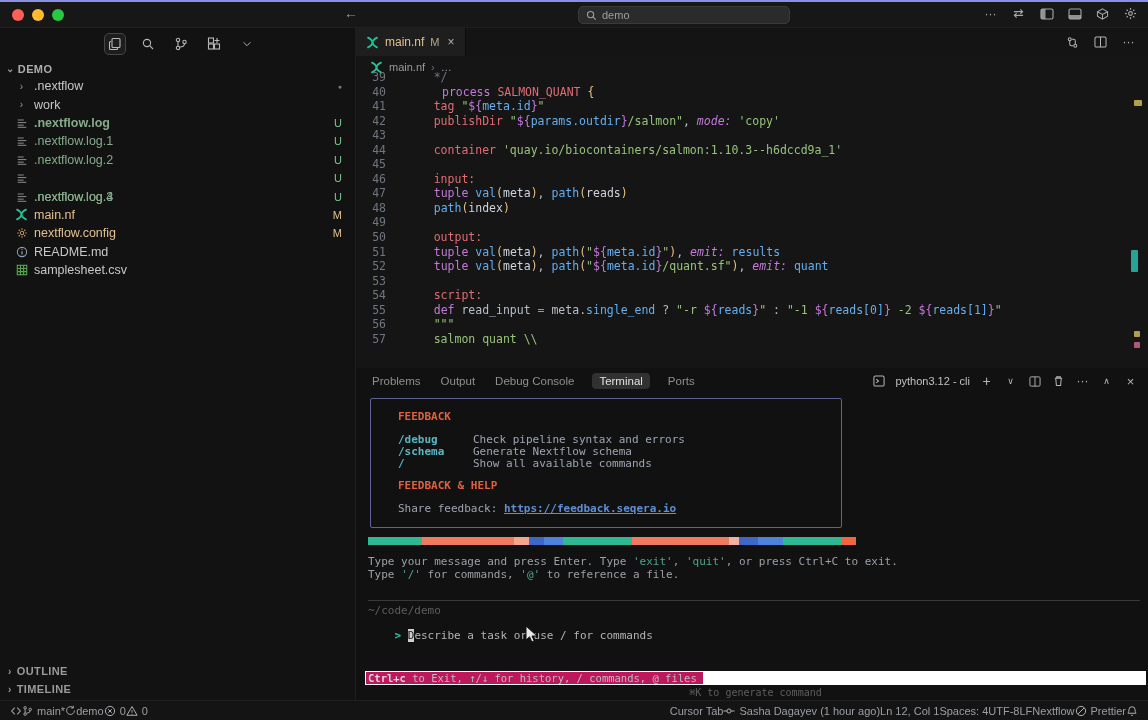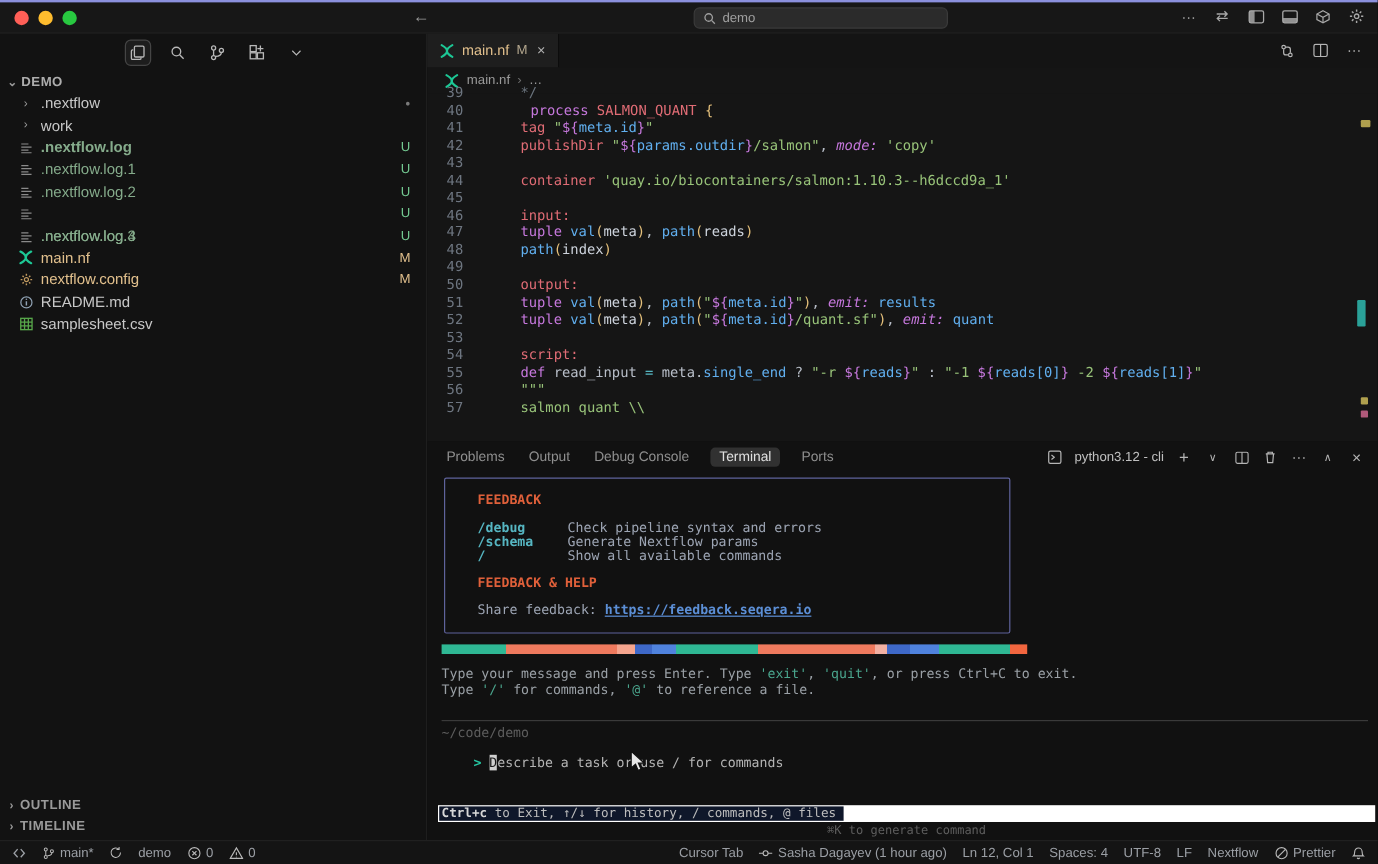--- a/index.html
+++ b/index.html
@@ -60,26 +60,26 @@
   #feedback-link{color:#5c8fd6;text-decoration:underline;font-weight:bold;}
   #gradientbar{position:absolute;left:12px;top:169px;width:488px;height:8px;}
   #helplines{position:absolute;left:12px;top:188px;font-family:"DejaVu Sans Mono",monospace;font-size:11px;line-height:12.5px;color:#9aa0a6;white-space:pre;}
   #divider{position:absolute;left:12px;top:232px;width:772px;height:1px;background:#3a3a3a;}
   #cwd{position:absolute;left:12px;top:236px;font-family:"DejaVu Sans Mono",monospace;font-size:11px;color:#5d5d5d;}
   #promptline{position:absolute;left:12px;top:248px;font-family:"DejaVu Sans Mono",monospace;font-size:11px;white-space:pre;}
   #promptline .pchev{color:#26c6a2;font-weight:bold;}
   #promptline .pcursor{background:#cfcfcf;color:#141414;}
   #promptline .ptext{color:#b4b4b4;}
   #footerbar{position:absolute;left:9px;top:303px;width:781px;height:14px;background:#ffffff;}
-  #footerbar .ftext{position:absolute;left:1px;top:1px;bottom:1px;background:#0f172a;display:flex;align-items:center;padding:0 6px 0 2px;font-family:"DejaVu Sans Mono",monospace;font-size:10.5px;color:#d8d8d8;white-space:pre;}
+  #footerbar .ftext{position:absolute;left:1px;top:1px;bottom:1px;background:#be185d;display:flex;align-items:center;padding:0 6px 0 2px;font-family:"DejaVu Sans Mono",monospace;font-size:10.5px;color:#d8d8d8;white-space:pre;}
   #hint{position:absolute;left:9px;top:319px;width:781px;text-align:center;font-family:"DejaVu Sans Mono",monospace;font-size:10px;color:#5e5e5e;}
 
   
   #statusbar{position:absolute;bottom:0;left:0;width:100%;height:20px;background:#141414;border-top:1px solid #202020;display:flex;justify-content:space-between;align-items:center;padding:0 10px;font-size:11px;color:#9b9fa5;z-index:55;}
-  .sgroup{display:flex;gap:13px;align-items:center;}
+  .sgroup{display:flex;align-items:center;}
   .sitem{display:flex;gap:4px;align-items:center;white-space:nowrap;}
 
   #mouse-cursor{position:absolute;left:524px;top:625px;z-index:99;}
   svg{display:block;}
 </style>
 </head>
 <body>
 
 <div id="topline"></div>
 
@@ -430,21 +430,21 @@
 
   <div id="cmdbox">
     <div class="tsection">FEEDBACK</div>
     <div id="cmdrows">
         <div class="cmdrow">
           <span class="cname">/debug</span>
           <span class="cdesc">Check pipeline syntax and errors</span>
         </div>
         <div class="cmdrow">
           <span class="cname">/schema</span>
-          <span class="cdesc">Generate Nextflow params</span>
+          <span class="cdesc">Generate Nextflow schema</span>
         </div>
         <div class="cmdrow">
           <span class="cname">/</span>
           <span class="cdesc">Show all available commands</span>
         </div>
       </div>
     <div class="tsection" id="feedback-title" style="margin-top:11px">FEEDBACK &amp; HELP</div>
     <div id="feedback-row"><span>Share feedback: </span><span id="feedback-link">https://feedback.seqera.io</span></div>
   </div>
 

